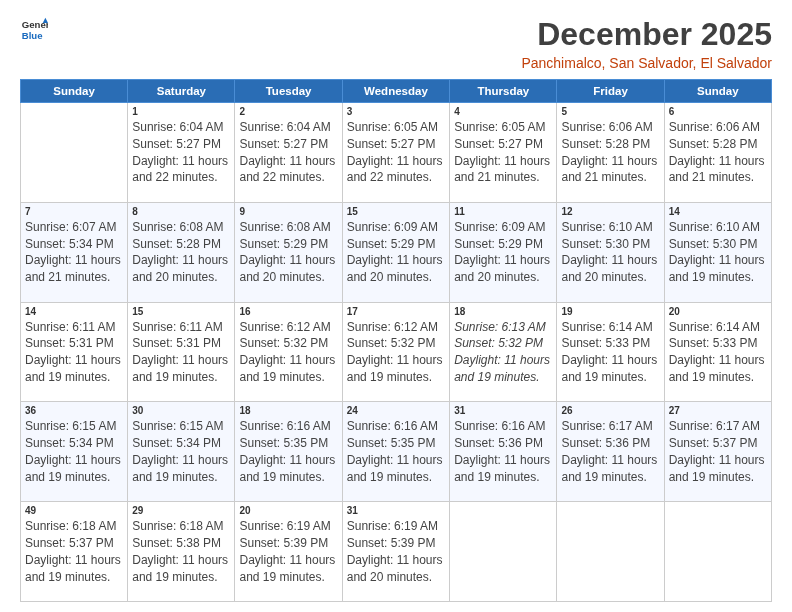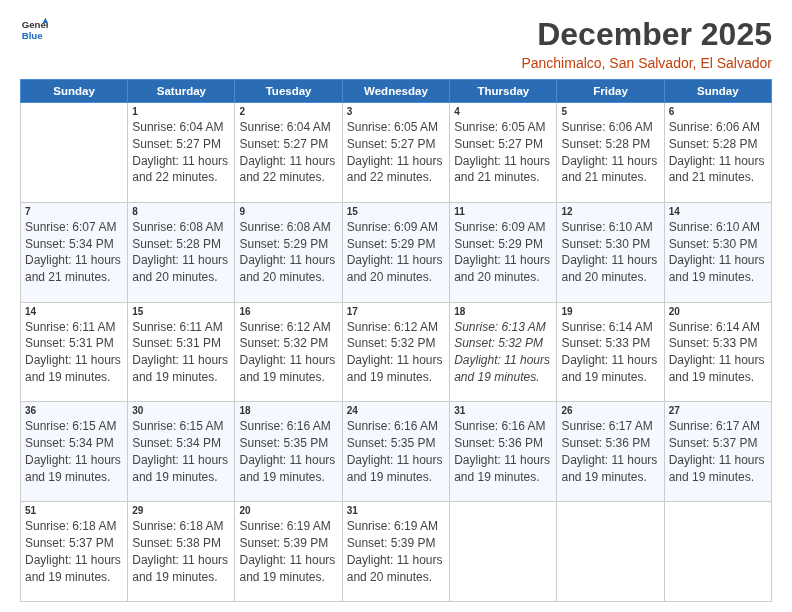--- a/index.html
+++ b/index.html
@@ -309,21 +309,21 @@
           <td>
             <span class="day-number">27</span>
             <div class="day-info" style="white-space: pre-line;">Sunrise: 6:17 AM
 Sunset: 5:37 PM
 Daylight: 11 hours
 and 19 minutes.</div>
           </td>
         </tr>
         <tr>
           <td>
-            <span class="day-number">51</span>
+            <span class="day-number">49</span>
             <div class="day-info" style="white-space: pre-line;">Sunrise: 6:18 AM
 Sunset: 5:37 PM
 Daylight: 11 hours
 and 19 minutes.</div>
           </td>
           <td>
             <span class="day-number">29</span>
             <div class="day-info" style="white-space: pre-line;">Sunrise: 6:18 AM
 Sunset: 5:38 PM
 Daylight: 11 hours

